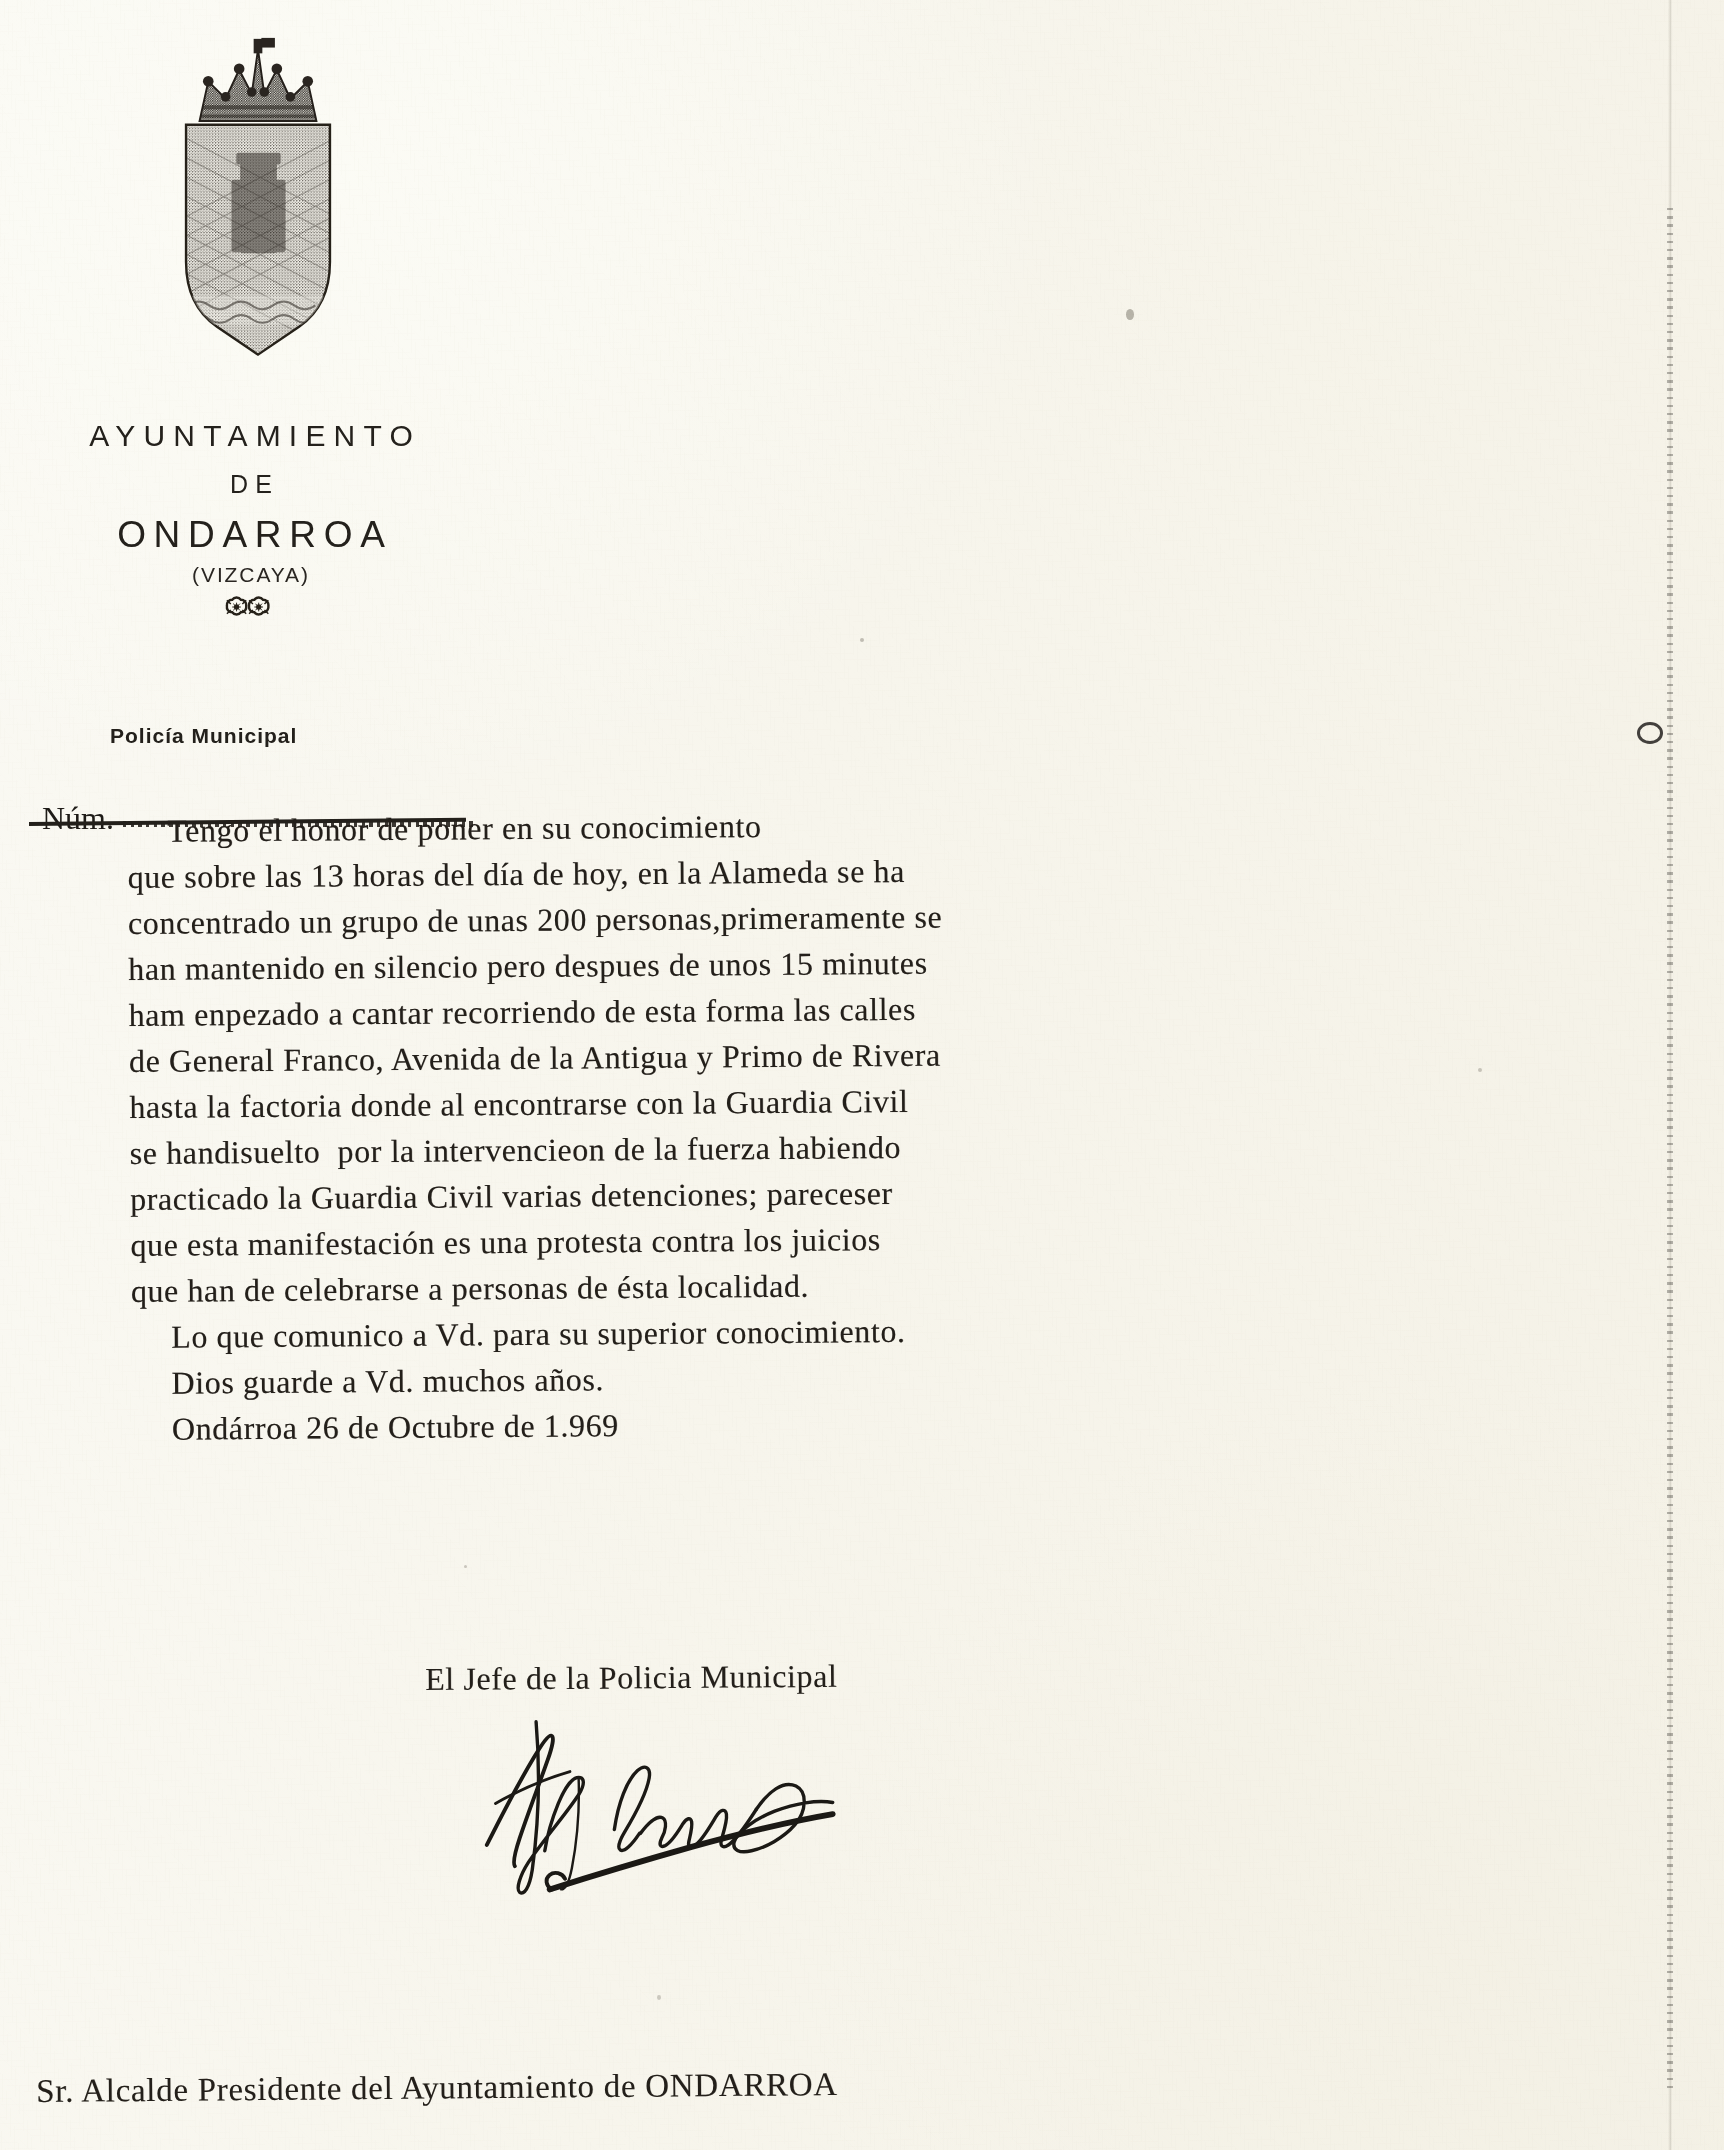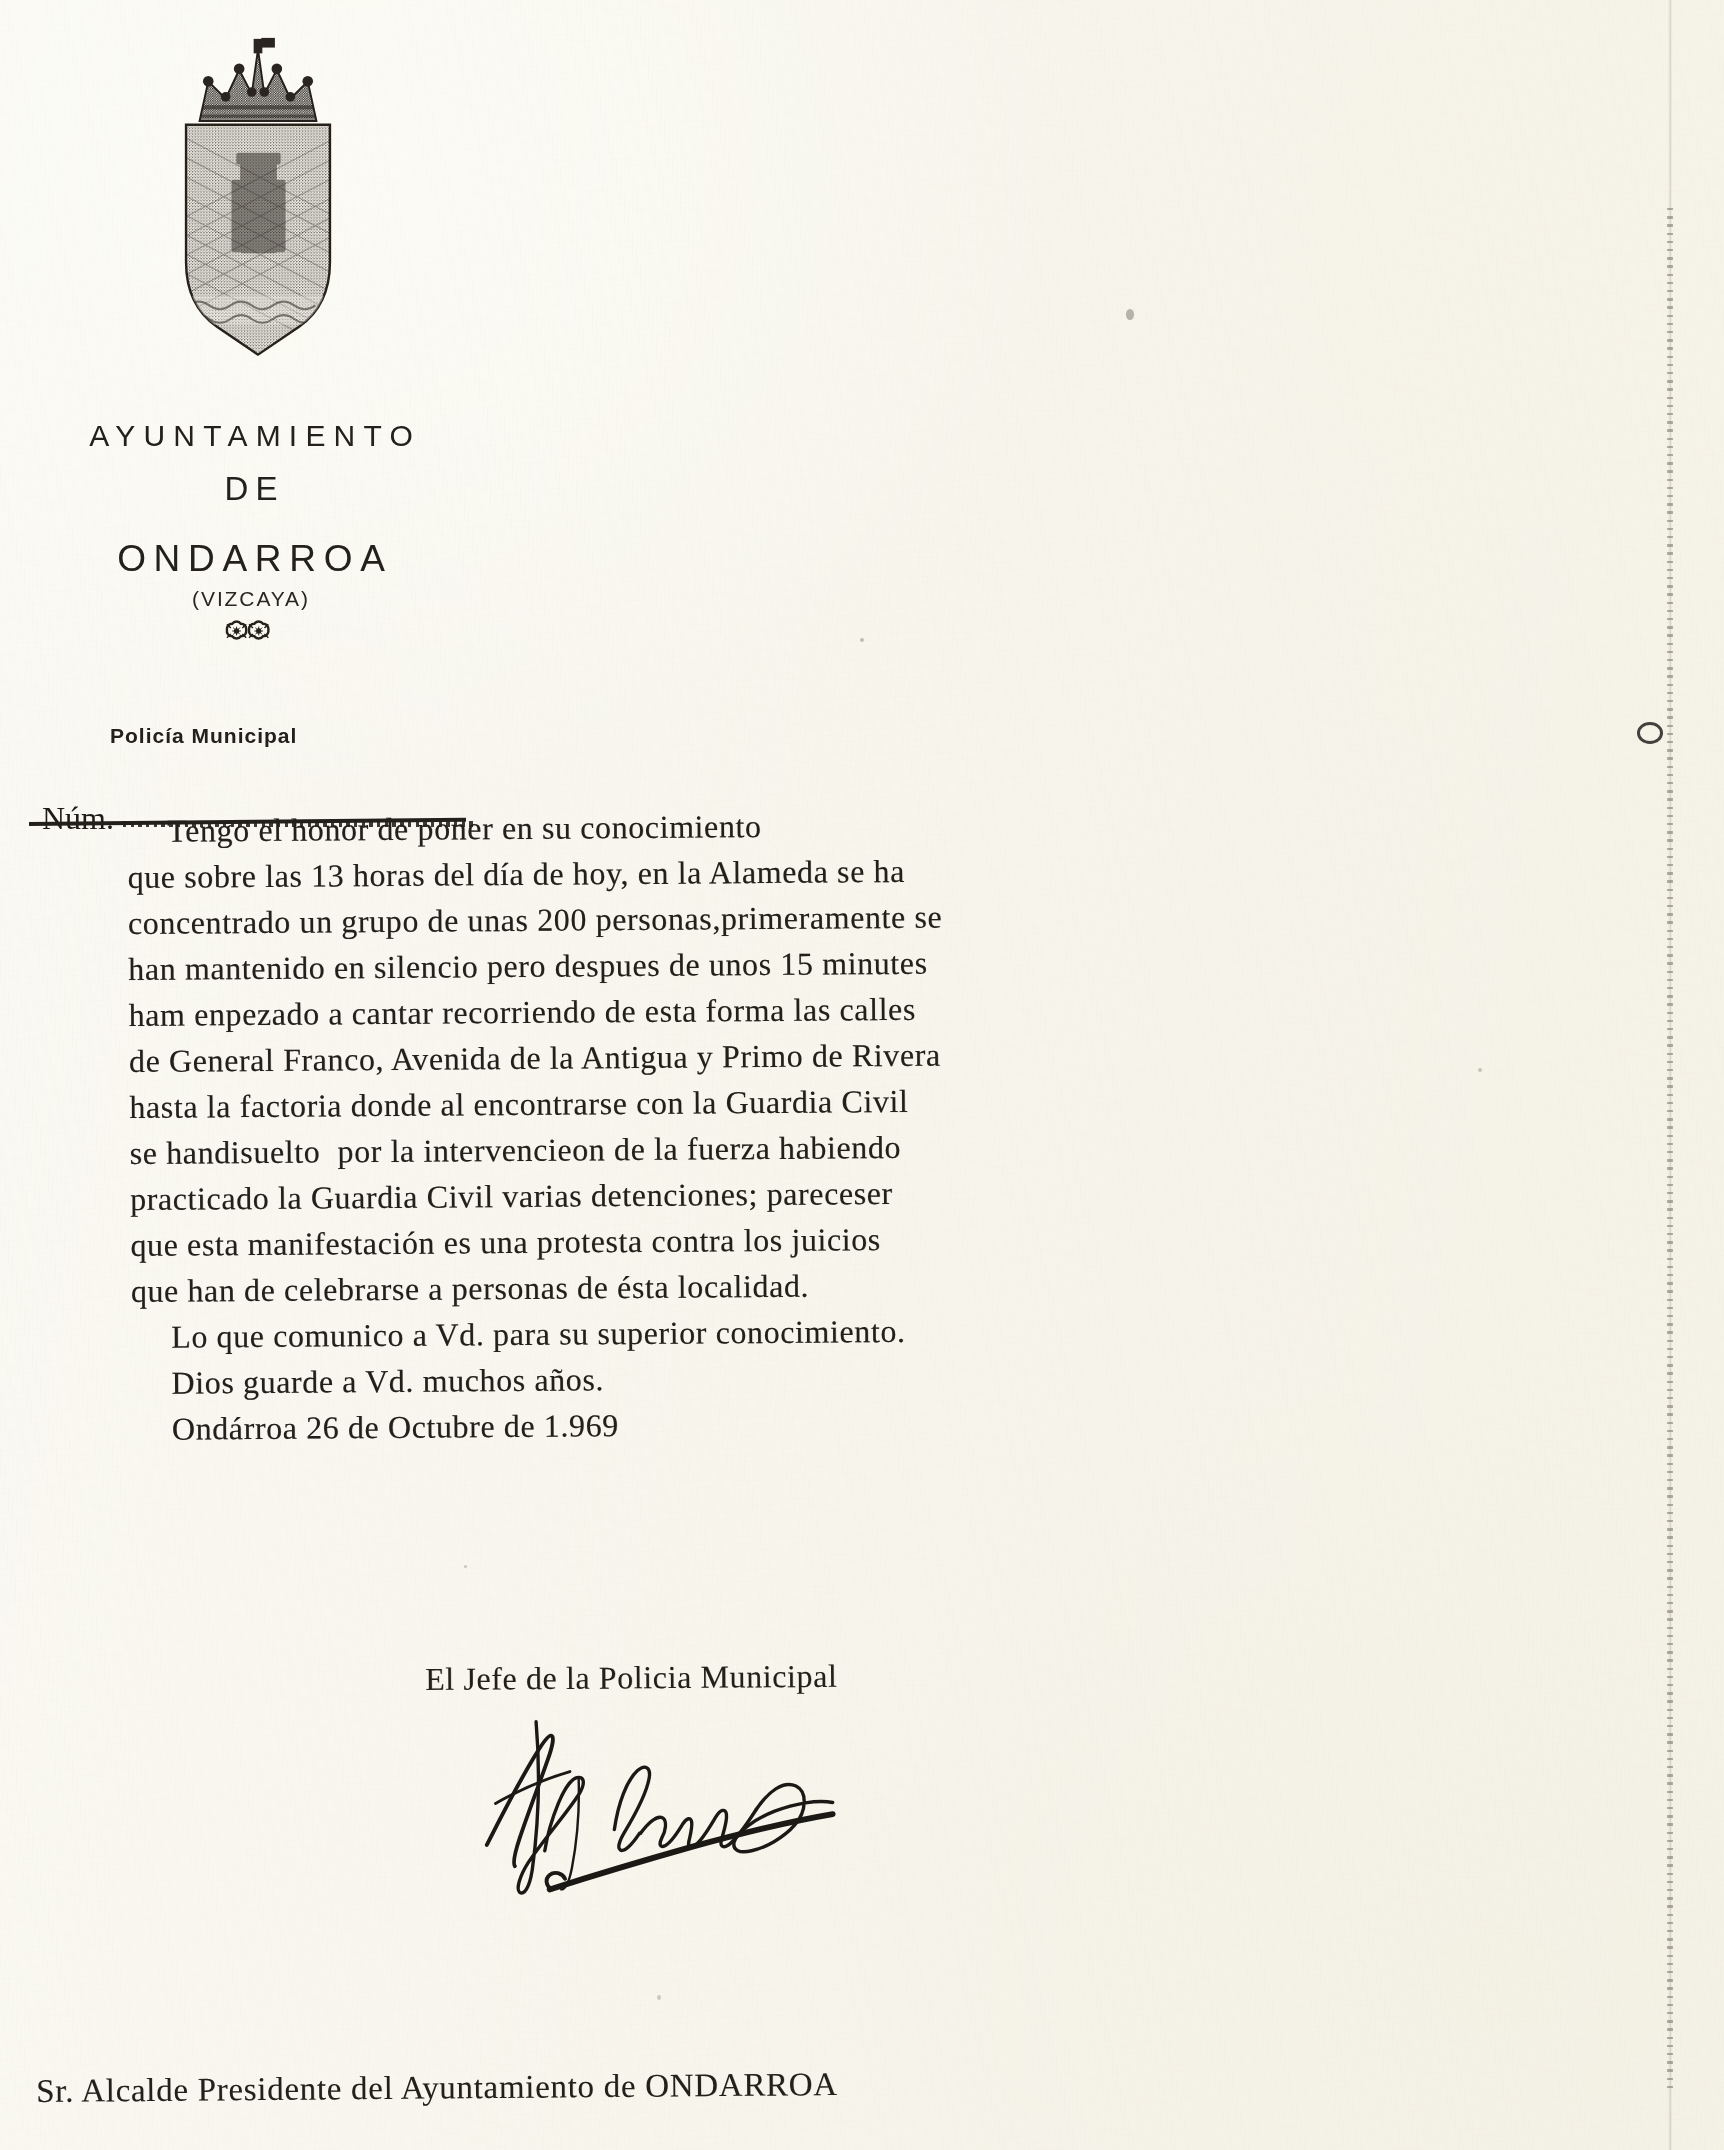--- a/index.html
+++ b/index.html
@@ -89,22 +89,22 @@
   .crest-svg { width: 100%; height: 100%; display: block; }
 
   
   .letterhead { position: absolute; left: 0; top: 421px; width: 502px; text-align: center; }
   .lh-line1, .lh-line2, .lh-line3 {
     font-family: "Liberation Sans", sans-serif;
     color: #24211c;
     font-weight: 400;
   }
   .lh-line1 { font-size: 30px; letter-spacing: 8.2px; text-indent: 8.2px; line-height: 1.0; }
-  .lh-line2 { font-size: 33px; letter-spacing: 7.2px; text-indent: 7.2px; margin-top: 19.3px; }
-  .lh-line3 { font-size: 37px; letter-spacing: 7.7px; text-indent: 7.7px; margin-top: 30px; }
+  .lh-line2 { font-size: 25px; letter-spacing: 7.2px; text-indent: 7.2px; margin-top: 19.3px; }
+  .lh-line3 { font-size: 37px; letter-spacing: 7.7px; text-indent: 7.7px; margin-top: 15px; }
   .lh-prov {
     font-family: "Liberation Sans", sans-serif;
     font-size: 21px;
     letter-spacing: 1.9px;
     color: #2a2622;
     margin-top: 6.8px;
   }
   .ornament { margin-top: 6.8px; height: 26px; display: flex; justify-content: center; align-items: center; }
   .ornament svg { display: block; }
 

